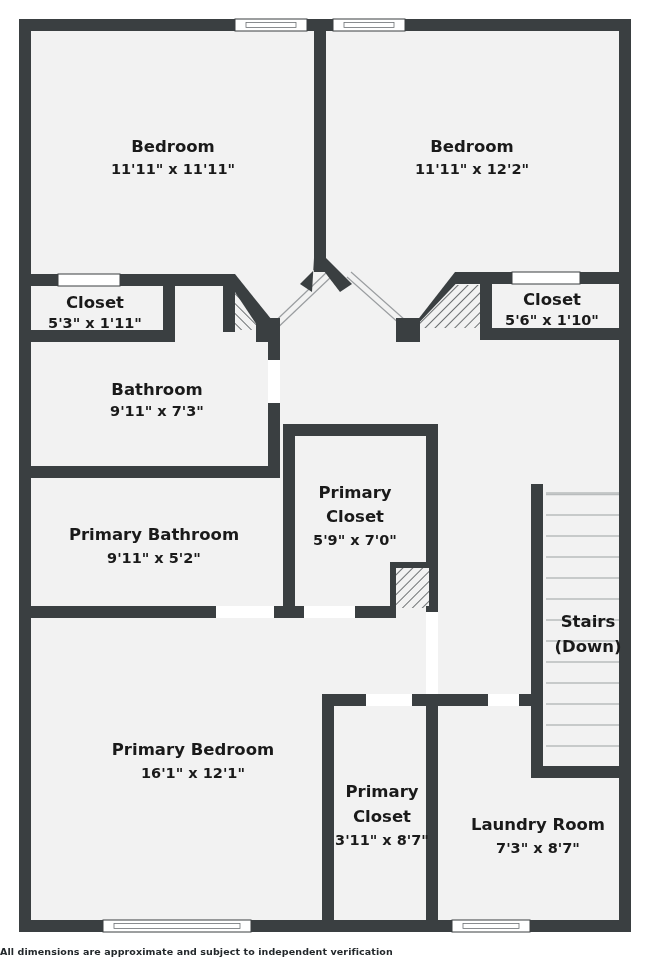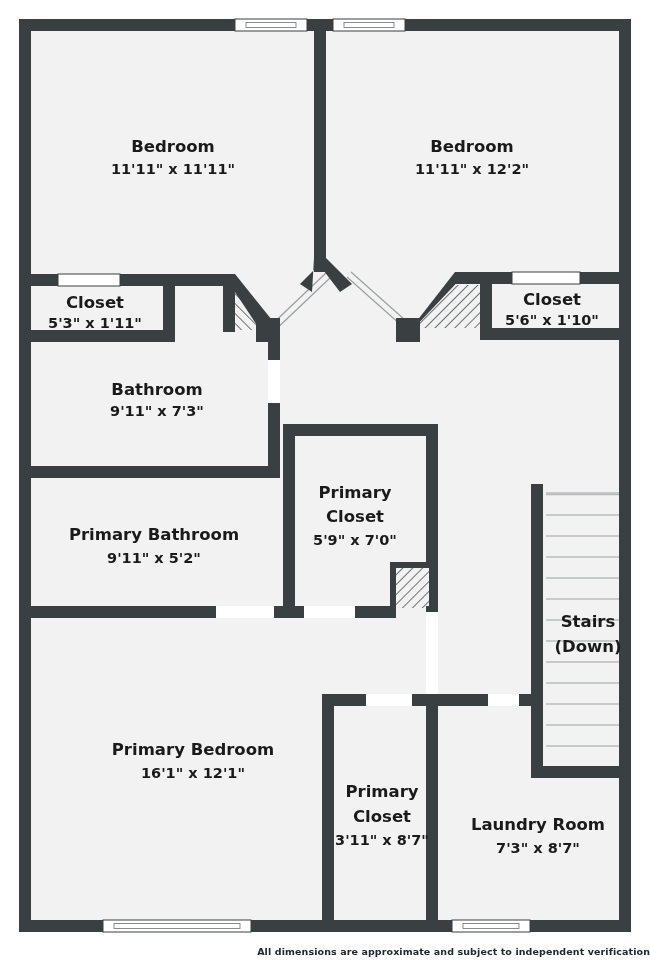--- a/index.html
+++ b/index.html
@@ -31,21 +31,21 @@
     fill: #1a1a1a;
     text-anchor: middle;
   }
   .room-name { font-size: 16.5px; }
   .room-dims { font-size: 14.5px; }
   .footer-note {
     position: absolute;
     left: 0;
     top: 946px;
     width: 650px;
-    text-align: right;
+    text-align: left;
     font-family: "DejaVu Sans", "Liberation Sans", sans-serif;
     font-size: 9.5px;
     font-weight: bold;
     color: #23282b;
     letter-spacing: 0.1px;
   }
 </style>
 </head>
 <body>
 

